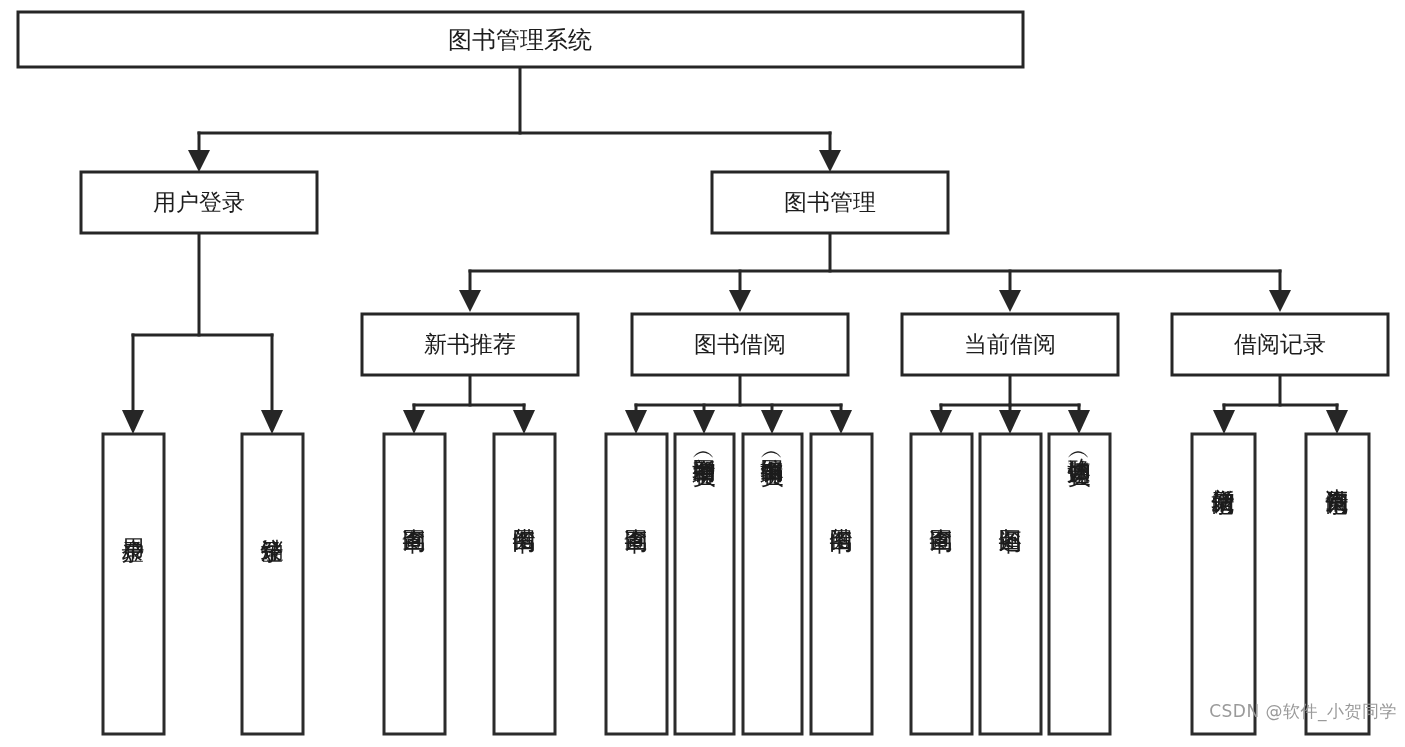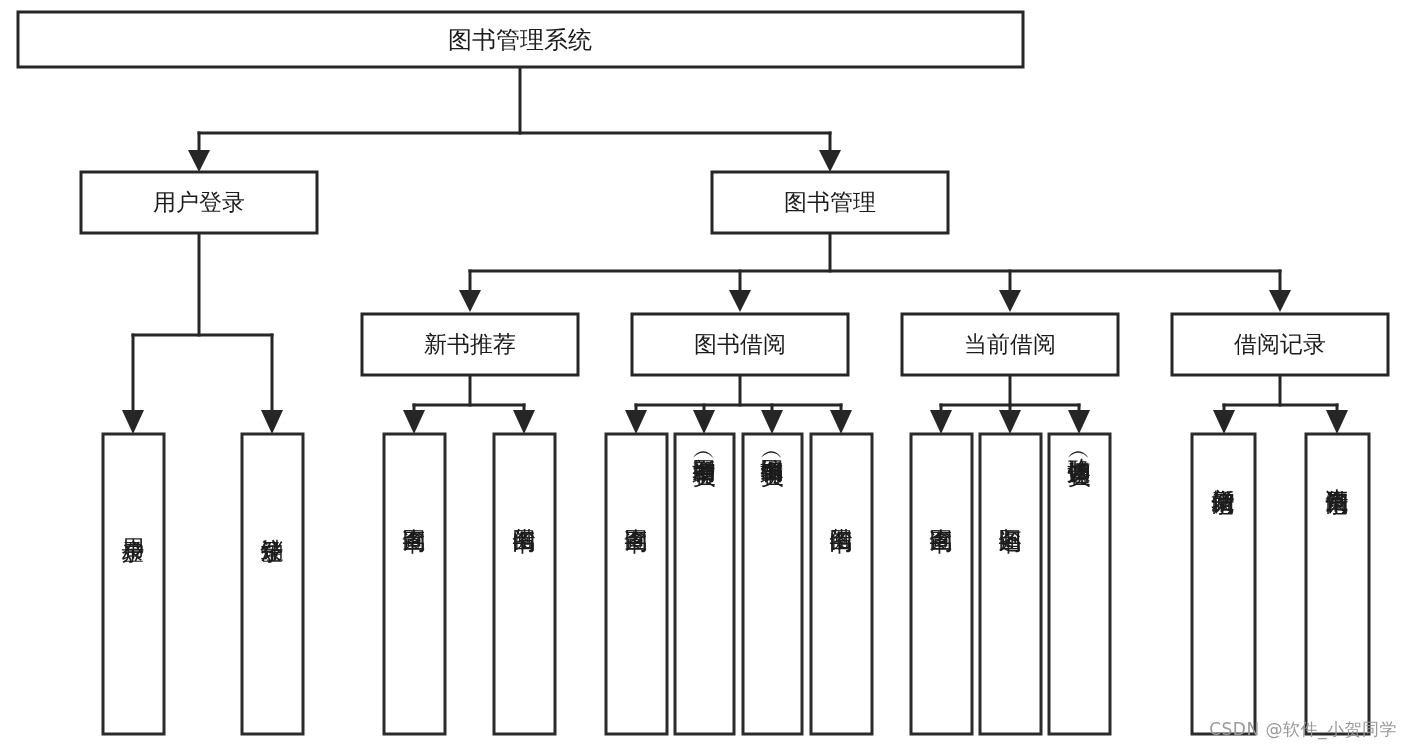--- a/index.html
+++ b/index.html
@@ -74,21 +74,21 @@
     color: #1c1c1c;
     writing-mode: vertical-rl;
     text-orientation: upright;
     letter-spacing: 1px;
     white-space: nowrap;
     text-align: center;
   }
   .watermark {
     position: absolute;
     right: 8px;
-    bottom: 6px;
+    bottom: 24px;
     font-family: "DejaVu Sans", "Liberation Sans", sans-serif;
     font-size: 17px;
     color: #9a9a9a;
     letter-spacing: 0.5px;
     white-space: nowrap;
   }
 </style>
 </head>
 <body>
 

